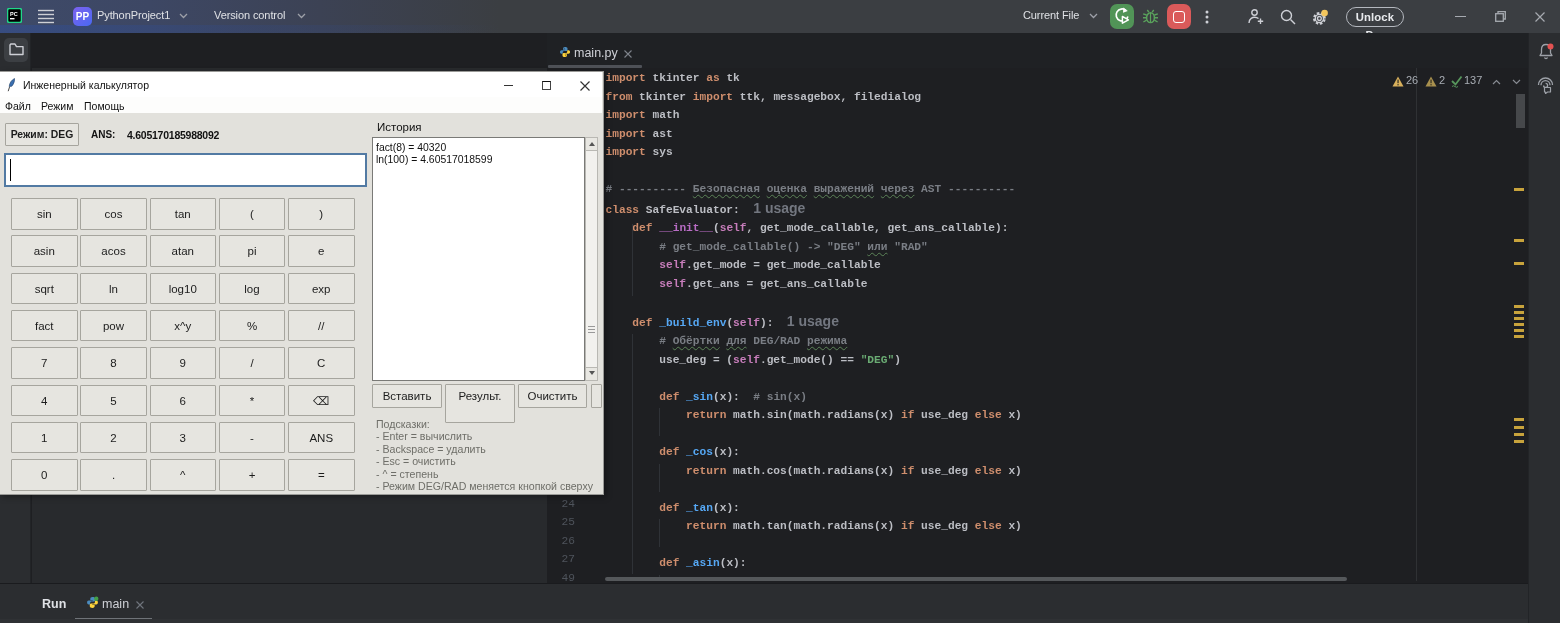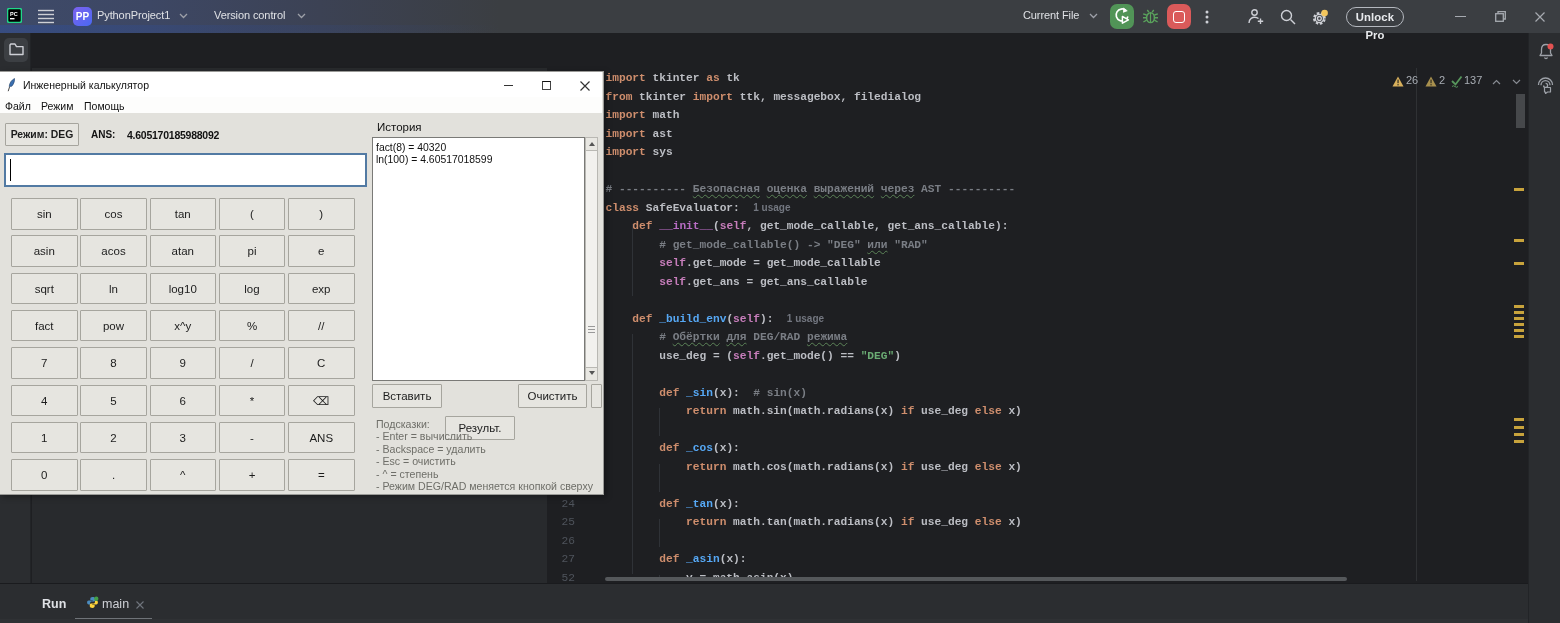--- a/index.html
+++ b/index.html
@@ -26,21 +26,21 @@
   #code{position:absolute;left:58.5px;top:1px;font-family:"Liberation Mono",monospace;
     font-size:11.2px;line-height:18.5px;color:#bcbec4;white-space:pre;font-weight:bold;}
   #gutter{position:absolute;left:0px;top:1px;width:28px;text-align:right;
     font-family:"Liberation Mono",monospace;font-size:11.2px;line-height:18.5px;color:#4e535b;}
   .k{color:#cf8e6d;}
   .c{color:#7a7e85;}
   .s{color:#6aab73;}
   .fn{color:#56a8f5;}
   .mg{color:#b86cc4;}
   .sf{color:#c77dbb;}
-  .u{font-family:"Liberation Sans",sans-serif;font-size:10px;color:#737780;}
+  .u{font-family:"Liberation Sans",sans-serif;font-size:14px;color:#737780;}
   .sq{text-decoration:underline;text-decoration-style:wavy;text-decoration-color:#5c8458;
       text-decoration-thickness:1px;text-underline-offset:2px;}
 
   
   #calc{position:absolute;left:0px;top:71px;width:604px;height:424px;background:#e2e1dc;
     border:1px solid #9a9a97;border-left:none;box-shadow:2px 2px 6px rgba(0,0,0,0.35);}
   .cbtn{position:absolute;background:#e6e5e0;border:1px solid #a6a59e;border-radius:1px;
     color:#1c1c1c;font-size:11.5px;text-align:center;}
 </style></head>
 <body>
@@ -137,20 +137,31 @@
   </div>
 
   <div id="stripe">
     <div class="abs" style="left:4px;top:5px;width:24px;height:24px;background:#3c3f43;border-radius:5px;"></div>
     <svg class="abs" style="left:9px;top:10px" width="15" height="13" viewBox="0 0 15 13">
       <path d="M1 3 L1 11.5 L14 11.5 L14 3.6 L7.5 3.6 L6 1 L1.8 1 L1 2 Z" fill="none" stroke="#ced0d6" stroke-width="1.4" stroke-linejoin="round"></path>
     </svg>
   </div>
   <div class="abs" id="projpanel" style="left:32px;top:68px;width:515px;height:515px;background:#282a2d;"></div>
 
+  <div id="tabstrip">
+    <svg class="abs" style="left:12px;top:13px" width="12" height="12" viewBox="0 0 48 48">
+      <path d="M24 4 C18 4 16 7 16 10 L16 15 L25 15 L25 17 L10 17 C6 17 4 20 4 24 C4 28 6 31 10 31 L15 31 L15 26 C15 22 18 20 21 20 L30 20 C33 20 34 17 34 15 L34 10 C34 6 30 4 24 4 Z M20.5 8 A1.8 1.8 0 1 1 20.5 11.6 A1.8 1.8 0 1 1 20.5 8 Z" fill="#4b8bbe"></path>
+      <path d="M24 44 C30 44 32 41 32 38 L32 33 L23 33 L23 31 L38 31 C42 31 44 28 44 24 C44 20 42 17 38 17 L33 17 L33 22 C33 26 30 28 27 28 L18 28 C15 28 14 31 14 33 L14 38 C14 42 18 44 24 44 Z M27.5 40 A1.8 1.8 0 1 1 27.5 36.4 A1.8 1.8 0 1 1 27.5 40 Z" fill="#ffd43b"></path>
+    </svg>
+    <span class="abs" style="left:27px;top:13px;font-size:12.5px;color:#ced0d6;">main.py</span>
+    <svg class="abs" style="left:77px;top:17px" width="8" height="8" viewBox="0 0 8 8">
+      <path d="M0.5 0.5 L7.5 7.5 M7.5 0.5 L0.5 7.5" stroke="#7e838b" stroke-width="1.1"></path>
+    </svg>
+    <div class="abs" style="left:1px;top:32px;width:94px;height:3px;background:#4e5157;border-radius:1px;"></div>
+  </div>
 
   <div id="editor">
     <div id="gutter">
         <div>1</div>
         <div>2</div>
         <div>3</div>
         <div>4</div>
         <div>5</div>
         <div>6</div>
         <div>7</div>
@@ -167,21 +178,21 @@
         <div>18</div>
         <div>19</div>
         <div>20</div>
         <div>21</div>
         <div>22</div>
         <div>23</div>
         <div>24</div>
         <div>25</div>
         <div>26</div>
         <div>27</div>
-        <div>52</div>
+        <div>49</div>
       </div>
     <div id="code"><div><span class="k">import</span> tkinter <span class="k">as</span> tk</div><div><span class="k">from</span> tkinter <span class="k">import</span> ttk, messagebox, filedialog</div><div><span class="k">import</span> math</div><div><span class="k">import</span> ast</div><div><span class="k">import</span> sys</div><div> </div><div><span class="c"># ---------- <span class="sq">Безопасная</span> <span class="sq">оценка</span> <span class="sq">выражений</span> <span class="sq">через</span> AST ----------</span></div><div><span class="k">class</span> <b>SafeEvaluator</b>:  <span class="u">1 usage</span></div><div>    <span class="k">def</span> <span class="mg">__init__</span>(<span class="sf">self</span>, get_mode_callable, get_ans_callable):</div><div>        <span class="c"># get_mode_callable() -&gt; "DEG" <span class="sq">или</span> "RAD"</span></div><div>        <span class="sf">self</span>.<b>get_mode</b> = get_mode_callable</div><div>        <span class="sf">self</span>.<b>get_ans</b> = get_ans_callable</div><div> </div><div>    <span class="k">def</span> <span class="fn">_build_env</span>(<span class="sf">self</span>):  <span class="u">1 usage</span></div><div>        <span class="c"># <span class="sq">Обёртки</span> <span class="sq">для</span> DEG/RAD <span class="sq">режима</span></span></div><div>        use_deg = (<span class="sf">self</span>.get_mode() == <span class="s">"DEG"</span>)</div><div> </div><div>        <span class="k">def</span> <span class="fn">_sin</span>(x):  <span class="c"># sin(x)</span></div><div>            <span class="k">return</span> math.sin(math.radians(x) <span class="k">if</span> use_deg <span class="k">else</span> x)</div><div> </div><div>        <span class="k">def</span> <span class="fn">_cos</span>(x):</div><div>            <span class="k">return</span> math.cos(math.radians(x) <span class="k">if</span> use_deg <span class="k">else</span> x)</div><div> </div><div>        <span class="k">def</span> <span class="fn">_tan</span>(x):</div><div>            <span class="k">return</span> math.tan(math.radians(x) <span class="k">if</span> use_deg <span class="k">else</span> x)</div><div> </div><div>        <span class="k">def</span> <span class="fn">_asin</span>(x):</div><div>            y = math.asin(x)</div></div>
 
     <div class="abs" style="left:85px;top:156px;width:1px;height:72px;background:#2f3237;"></div>
     <div class="abs" style="left:85px;top:266px;width:1px;height:240px;background:#2f3237;"></div>
     <div class="abs" style="left:112px;top:340px;width:1px;height:28px;background:#2f3237;"></div>
     <div class="abs" style="left:112px;top:396px;width:1px;height:28px;background:#2f3237;"></div>
     <div class="abs" style="left:112px;top:451px;width:1px;height:28px;background:#2f3237;"></div>
     <div class="abs" style="left:112px;top:507px;width:1px;height:10px;background:#2f3237;"></div>
 
@@ -305,21 +316,21 @@
       <div class="abs" style="left:0px;top:229px;width:11px;height:13px;background:#e8e7e2;border-top:1px solid #b9b8b3;"></div>
       <svg class="abs" style="left:3px;top:233px" width="6" height="5" viewBox="0 0 6 5">
           <path d="M0 0 L3 4 L6 0 Z" fill="#555"></path>
         </svg>
       <div class="abs" style="left:2px;top:188px;width:7px;height:1px;background:#999;"></div>
       <div class="abs" style="left:2px;top:191px;width:7px;height:1px;background:#999;"></div>
       <div class="abs" style="left:2px;top:194px;width:7px;height:1px;background:#999;"></div>
     </div>
 
     <div class="cbtn" style="left:372px;top:312px;width:70px;height:24px;line-height:22px;">Вставить</div>
-    <div class="cbtn" style="left:445px;top:312px;width:70px;height:24px;line-height:22px;margin-top:32px;">Результ.</div>
+    <div class="cbtn" style="left:445px;top:312px;width:70px;height:39px;line-height:22px;">Результ.</div>
     <div class="cbtn" style="left:518px;top:312px;width:69px;height:24px;line-height:22px;">Очистить</div>
     <div class="cbtn" style="left:591px;top:312px;width:11px;height:24px;"></div>
 
     <div class="abs" style="left:376px;top:346px;font-size:10.6px;line-height:12.45px;color:#6e6e68;">
       Подсказки:<br>- Enter = вычислить<br>- Backspace = удалить<br>- Esc = очистить<br>- ^ = степень<br>- Режим DEG/RAD меняется кнопкой сверху
     </div>
 
     <div id="grid">
         <div class="cbtn" style="left:11px;top:126px;width:66.5px;height:31.5px;line-height:30px;">sin</div>
         <div class="cbtn" style="left:80.25px;top:126px;width:66.5px;height:31.5px;line-height:30px;">cos</div>

